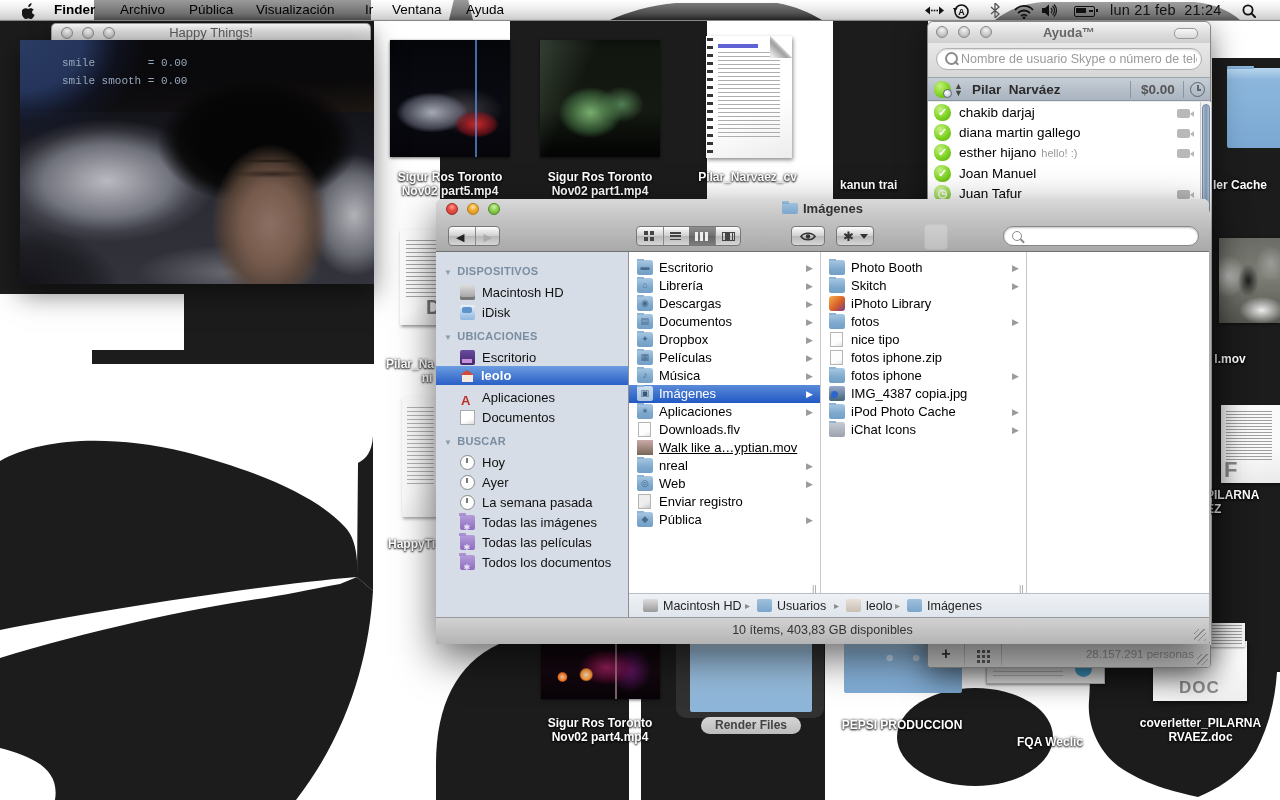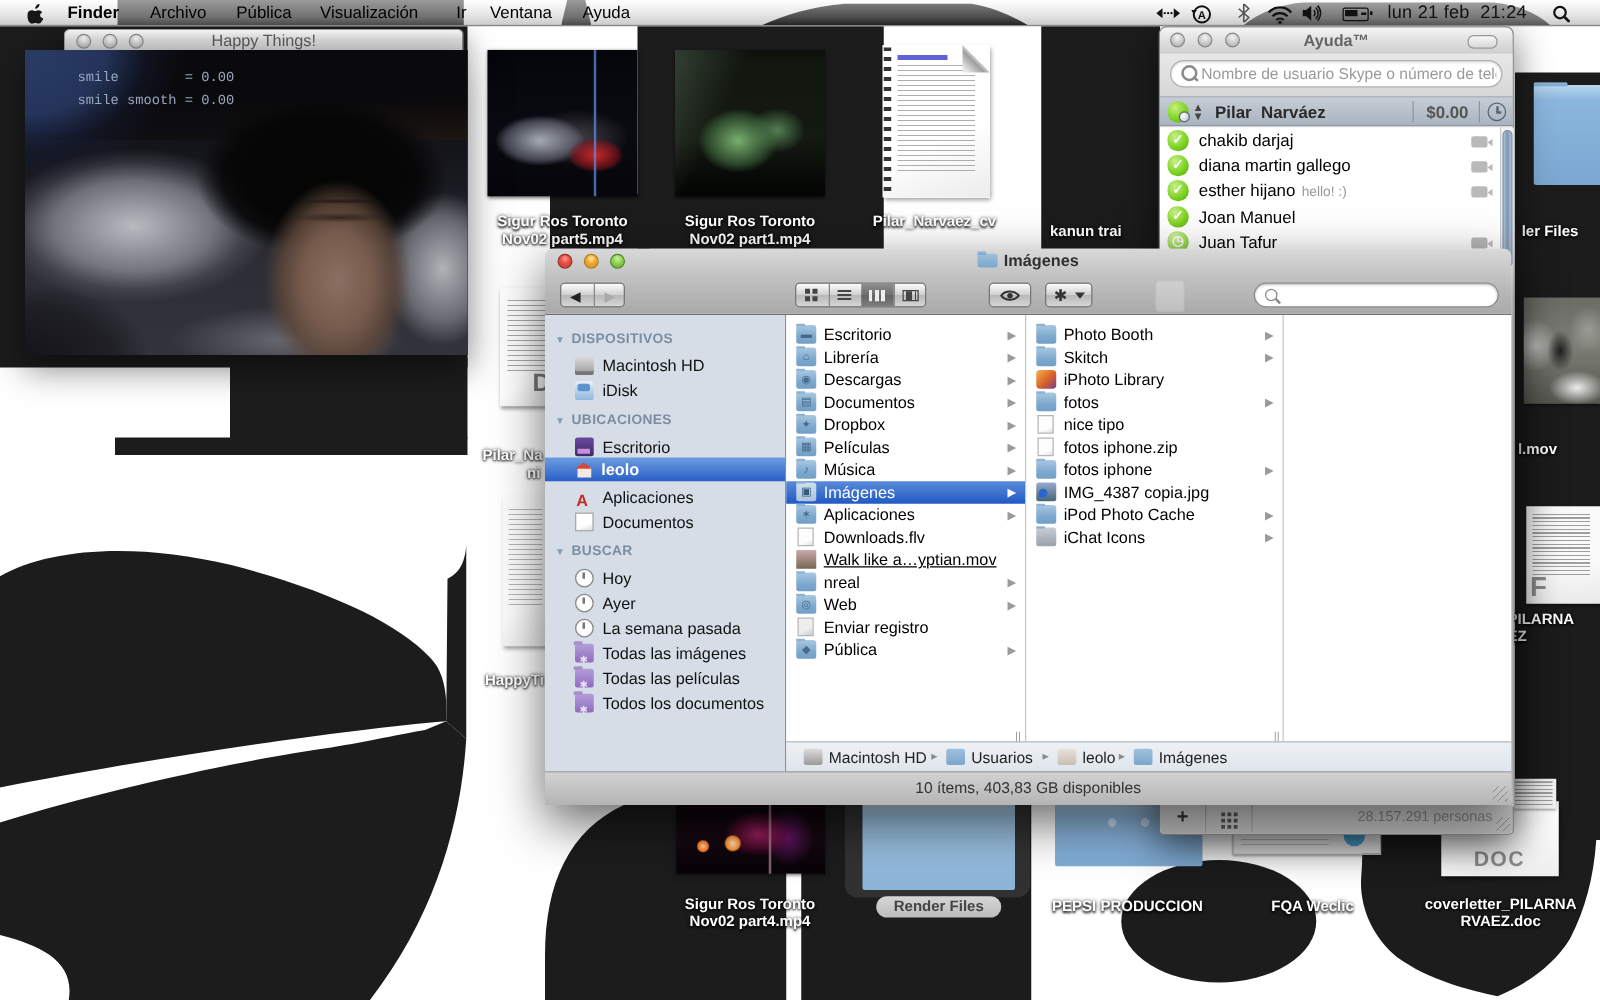--- a/index.html
+++ b/index.html
@@ -103,21 +103,21 @@
    <div class="abs" style="left:1px;top:2px;width:6px;height:118px;background:repeating-linear-gradient(#333 0 3px,transparent 3px 8px);"></div>
    <div class="abs" style="left:12px;top:8px;width:40px;height:4px;background:#3a3acc;opacity:.8"></div>
    <div class="abs" style="left:12px;top:16px;width:62px;height:88px;background:repeating-linear-gradient(#9a9a9a 0 1px,transparent 1px 4px);opacity:.8"></div>
    <div class="abs" style="right:0;top:0;width:22px;height:22px;background:linear-gradient(225deg,#fff 0 49%,#cfcfcf 50%,#9f9f9f 60%,#e8e8e8 90%);"></div>
  </div>
  <div class="lbl" style="left:680px;top:170px;width:135px;">Pilar_Narvaez_cv</div>
 
  <div class="lbl" style="left:840px;top:178px;width:120px;text-align:left;">kanun trai</div>
 
  <div class="fold" style="left:1227px;top:68px;width:60px;height:80px;background:linear-gradient(#b9d7ee,#8cb6dc 15%,#7aa8d2 100%);"></div>
- <div class="lbl" style="left:1200px;top:178px;width:80px;">ler Files</div>
+ <div class="lbl" style="left:1200px;top:178px;width:80px;">ler Cache</div>
 
  <div class="abs" style="left:400px;top:230px;width:50px;height:95px;background:linear-gradient(150deg,#fff 70%,#e6e6e6);box-shadow:1px 2px 3px rgba(0,0,0,.4);">
   <div class="abs" style="left:6px;top:10px;width:36px;height:60px;background:repeating-linear-gradient(#a8a8a8 0 1px,transparent 1px 4px);"></div>
   <div class="abs" style="left:26px;top:66px;color:#777;font-weight:bold;font-size:20px;">D</div>
  </div>
  <div class="lbl" style="left:370px;top:357px;width:80px;">Pilar_Na<br><span style="margin-left:34px">ni</span></div>
  <div class="abs" style="left:402px;top:397px;width:37px;height:120px;background:linear-gradient(150deg,#fdfdfd 70%,#ececec);box-shadow:1px 2px 3px rgba(0,0,0,.35);">
   <div class="abs" style="left:5px;top:10px;width:27px;height:80px;background:repeating-linear-gradient(#b5b5b5 0 1px,transparent 1px 4px);"></div>
  </div>
  <div class="lbl" style="left:388px;top:537px;width:70px;text-align:left;">HappyTi</div>
@@ -153,21 +153,21 @@
    <div class="abs" style="left:26px;top:6px;width:66px;height:40px;opacity:.5;background:
     radial-gradient(circle 8px at 30% 30%,#fff 40%,transparent 45%),
     radial-gradient(circle 8px at 70% 30%,#fff 40%,transparent 45%);"></div>
  </div>
  <div class="lbl" style="left:832px;top:718px;width:140px;">PEPSI PRODUCCION</div>
 
  <div class="abs" style="left:986px;top:656px;width:119px;height:28px;background:linear-gradient(#fdfdfd,#ededed);border:1px solid #bbb;box-sizing:border-box;box-shadow:0 1px 2px rgba(0,0,0,.4);">
    <div class="abs" style="left:88px;top:3px;width:17px;height:17px;border-radius:50%;background:#49a8d8;"></div>
    <div class="abs" style="left:6px;top:6px;width:70px;height:14px;background:repeating-linear-gradient(#c3c3c3 0 1px,transparent 1px 4px);"></div>
  </div>
- <div class="lbl" style="left:1010px;top:718px;width:80px;">FQA Weclic</div>
+ <div class="lbl" style="left:1010px;top:735px;width:80px;">FQA Weclic</div>
 
  <div class="abs" style="left:1153px;top:641px;width:94px;height:60px;background:linear-gradient(160deg,#fdfdfd 55%,#ededed);box-shadow:1px 2px 4px rgba(0,0,0,.5);">
    <div class="abs" style="right:2px;top:-18px;width:36px;height:24px;background:#f4f4f4;box-shadow:0 1px 2px rgba(0,0,0,.4);">
      <div class="abs" style="left:3px;top:2px;width:30px;height:20px;background:repeating-linear-gradient(#9f9f9f 0 1px,transparent 1px 3px);"></div>
    </div>
    <div class="abs" style="left:26px;top:37px;color:#8f8f8f;font-weight:bold;font-size:17px;letter-spacing:1px;">DOC</div>
  </div>
  <div class="lbl" style="left:1128px;top:716px;width:145px;">coverletter_PILARNA<br>RVAEZ.doc</div>
 </div>
 

